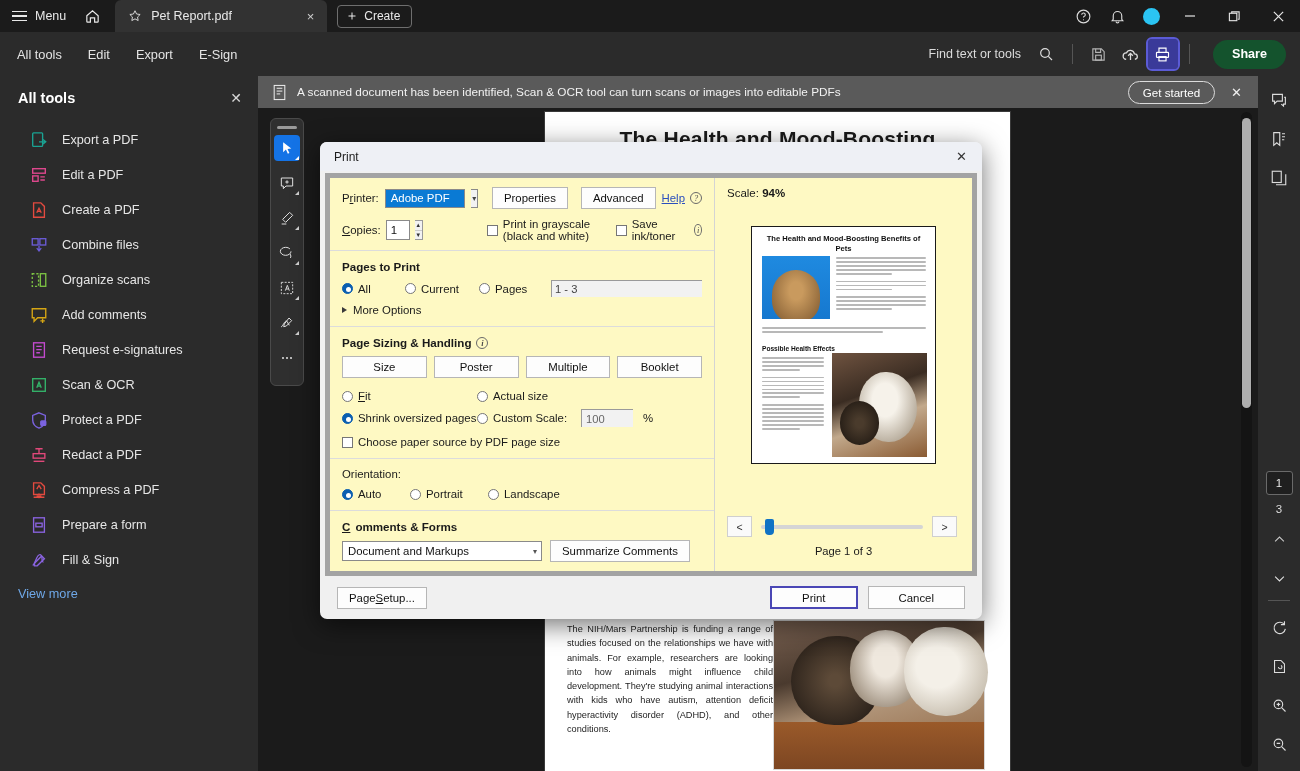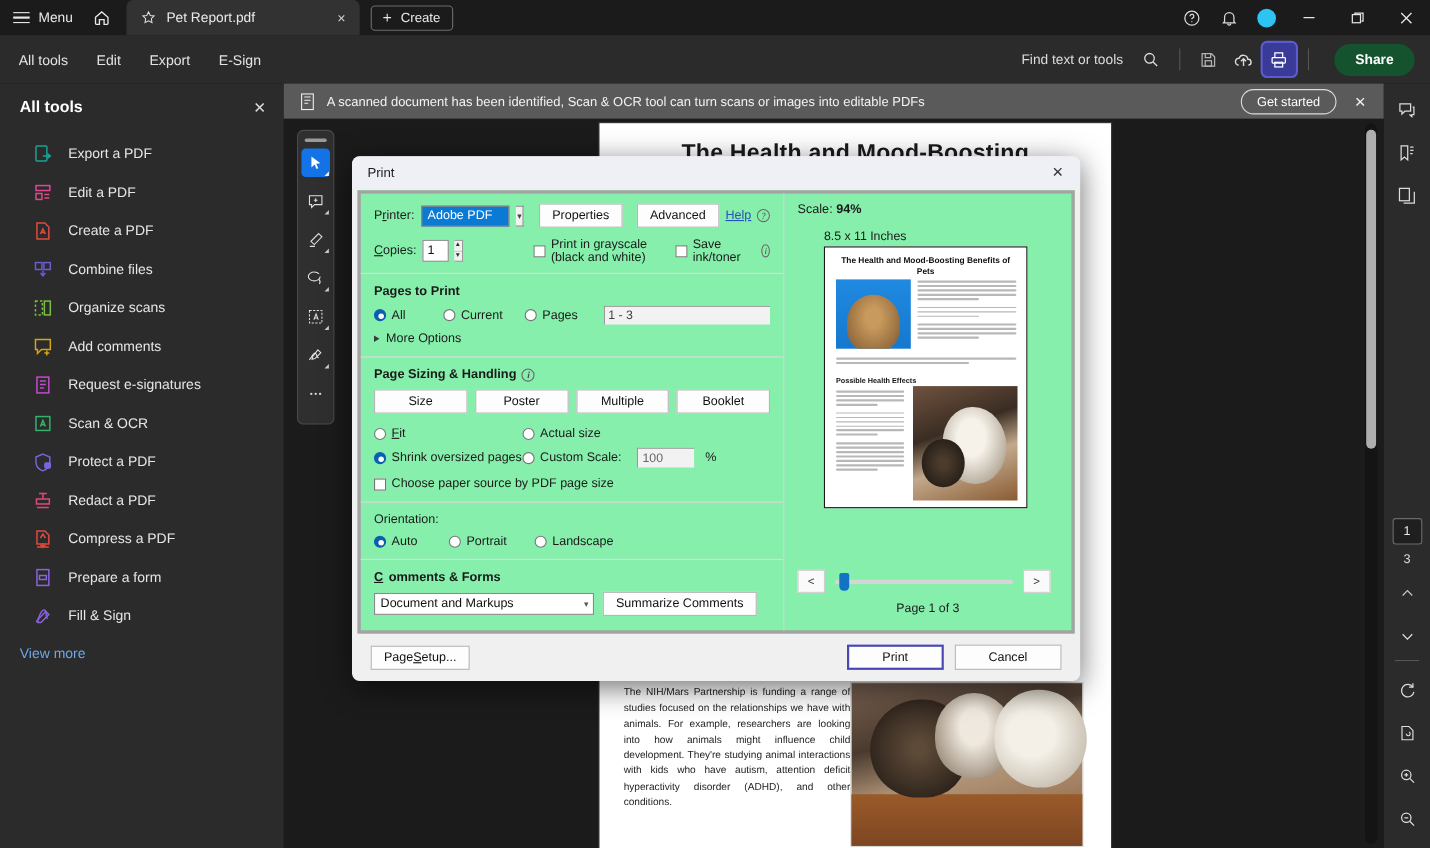--- a/index.html
+++ b/index.html
@@ -142,21 +142,21 @@
   .dialog {
     position: absolute; left: 320px; top: 142px; width: 662px; height: 477px;
     background: #f0f0f0; border-radius: 7px; box-shadow: 0 6px 26px rgba(0,0,0,.55);
     font-family: "Liberation Sans", sans-serif; overflow: hidden;
   }
   .dlg-head { height: 29px; display: flex; align-items: center; padding: 0 10px 0 14px; background: #eef0f5; }
   .dlg-title { font-size: 12px; color: #1c1c1c; }
   .dlg-x { margin-left: auto; color: #333; font-size: 13px; padding: 2px 5px; cursor: pointer; }
   .dlg-body {
     position: absolute; left: 5px; top: 31px; width: 652px; height: 403px;
-    border: 3px solid #a3a3a3; background: #86efac; display: flex;
+    border: 5px solid #a3a3a3; background: #fef9c3; display: flex;
   }
   .dlg-left { width: 384px; height: 100%; position: relative; }
   .dlg-right { flex: 1; border-left: 1px solid #d4d4d4; position: relative; }
 
   .sec { border-bottom: 1px solid #dcdcdc; padding: 9px 12px 10px; }
   .sec-title { font-size: 11.6px; font-weight: bold; color: #1a1a1a; margin-bottom: 7px; display: flex; align-items: center; gap: 5px; }
   .row { display: flex; align-items: center; }
 
   .fld-label { font-size: 11.4px; color: #1a1a1a; }
   .u { text-decoration: underline; }
@@ -770,21 +770,20 @@
             <div class="btn">Summarize Comments</div>
           </div>
         </div>
       </div>
 
       <div class="dlg-right">
         <div class="preview-scale">
           <span>Scale:</span>
           <b>94%</b>
         </div>
-        <div class="preview-dims">8.5 x 11 Inches</div>
 
         <div class="pv-sheet">
           <div class="pv-title">The Health and Mood-Boosting Benefits of Pets</div>
 
           <div class="pv-img1">
               <div class="head"></div>
             </div>
 
           <div class="pv-txt">
             <div class="pv-line"></div>

